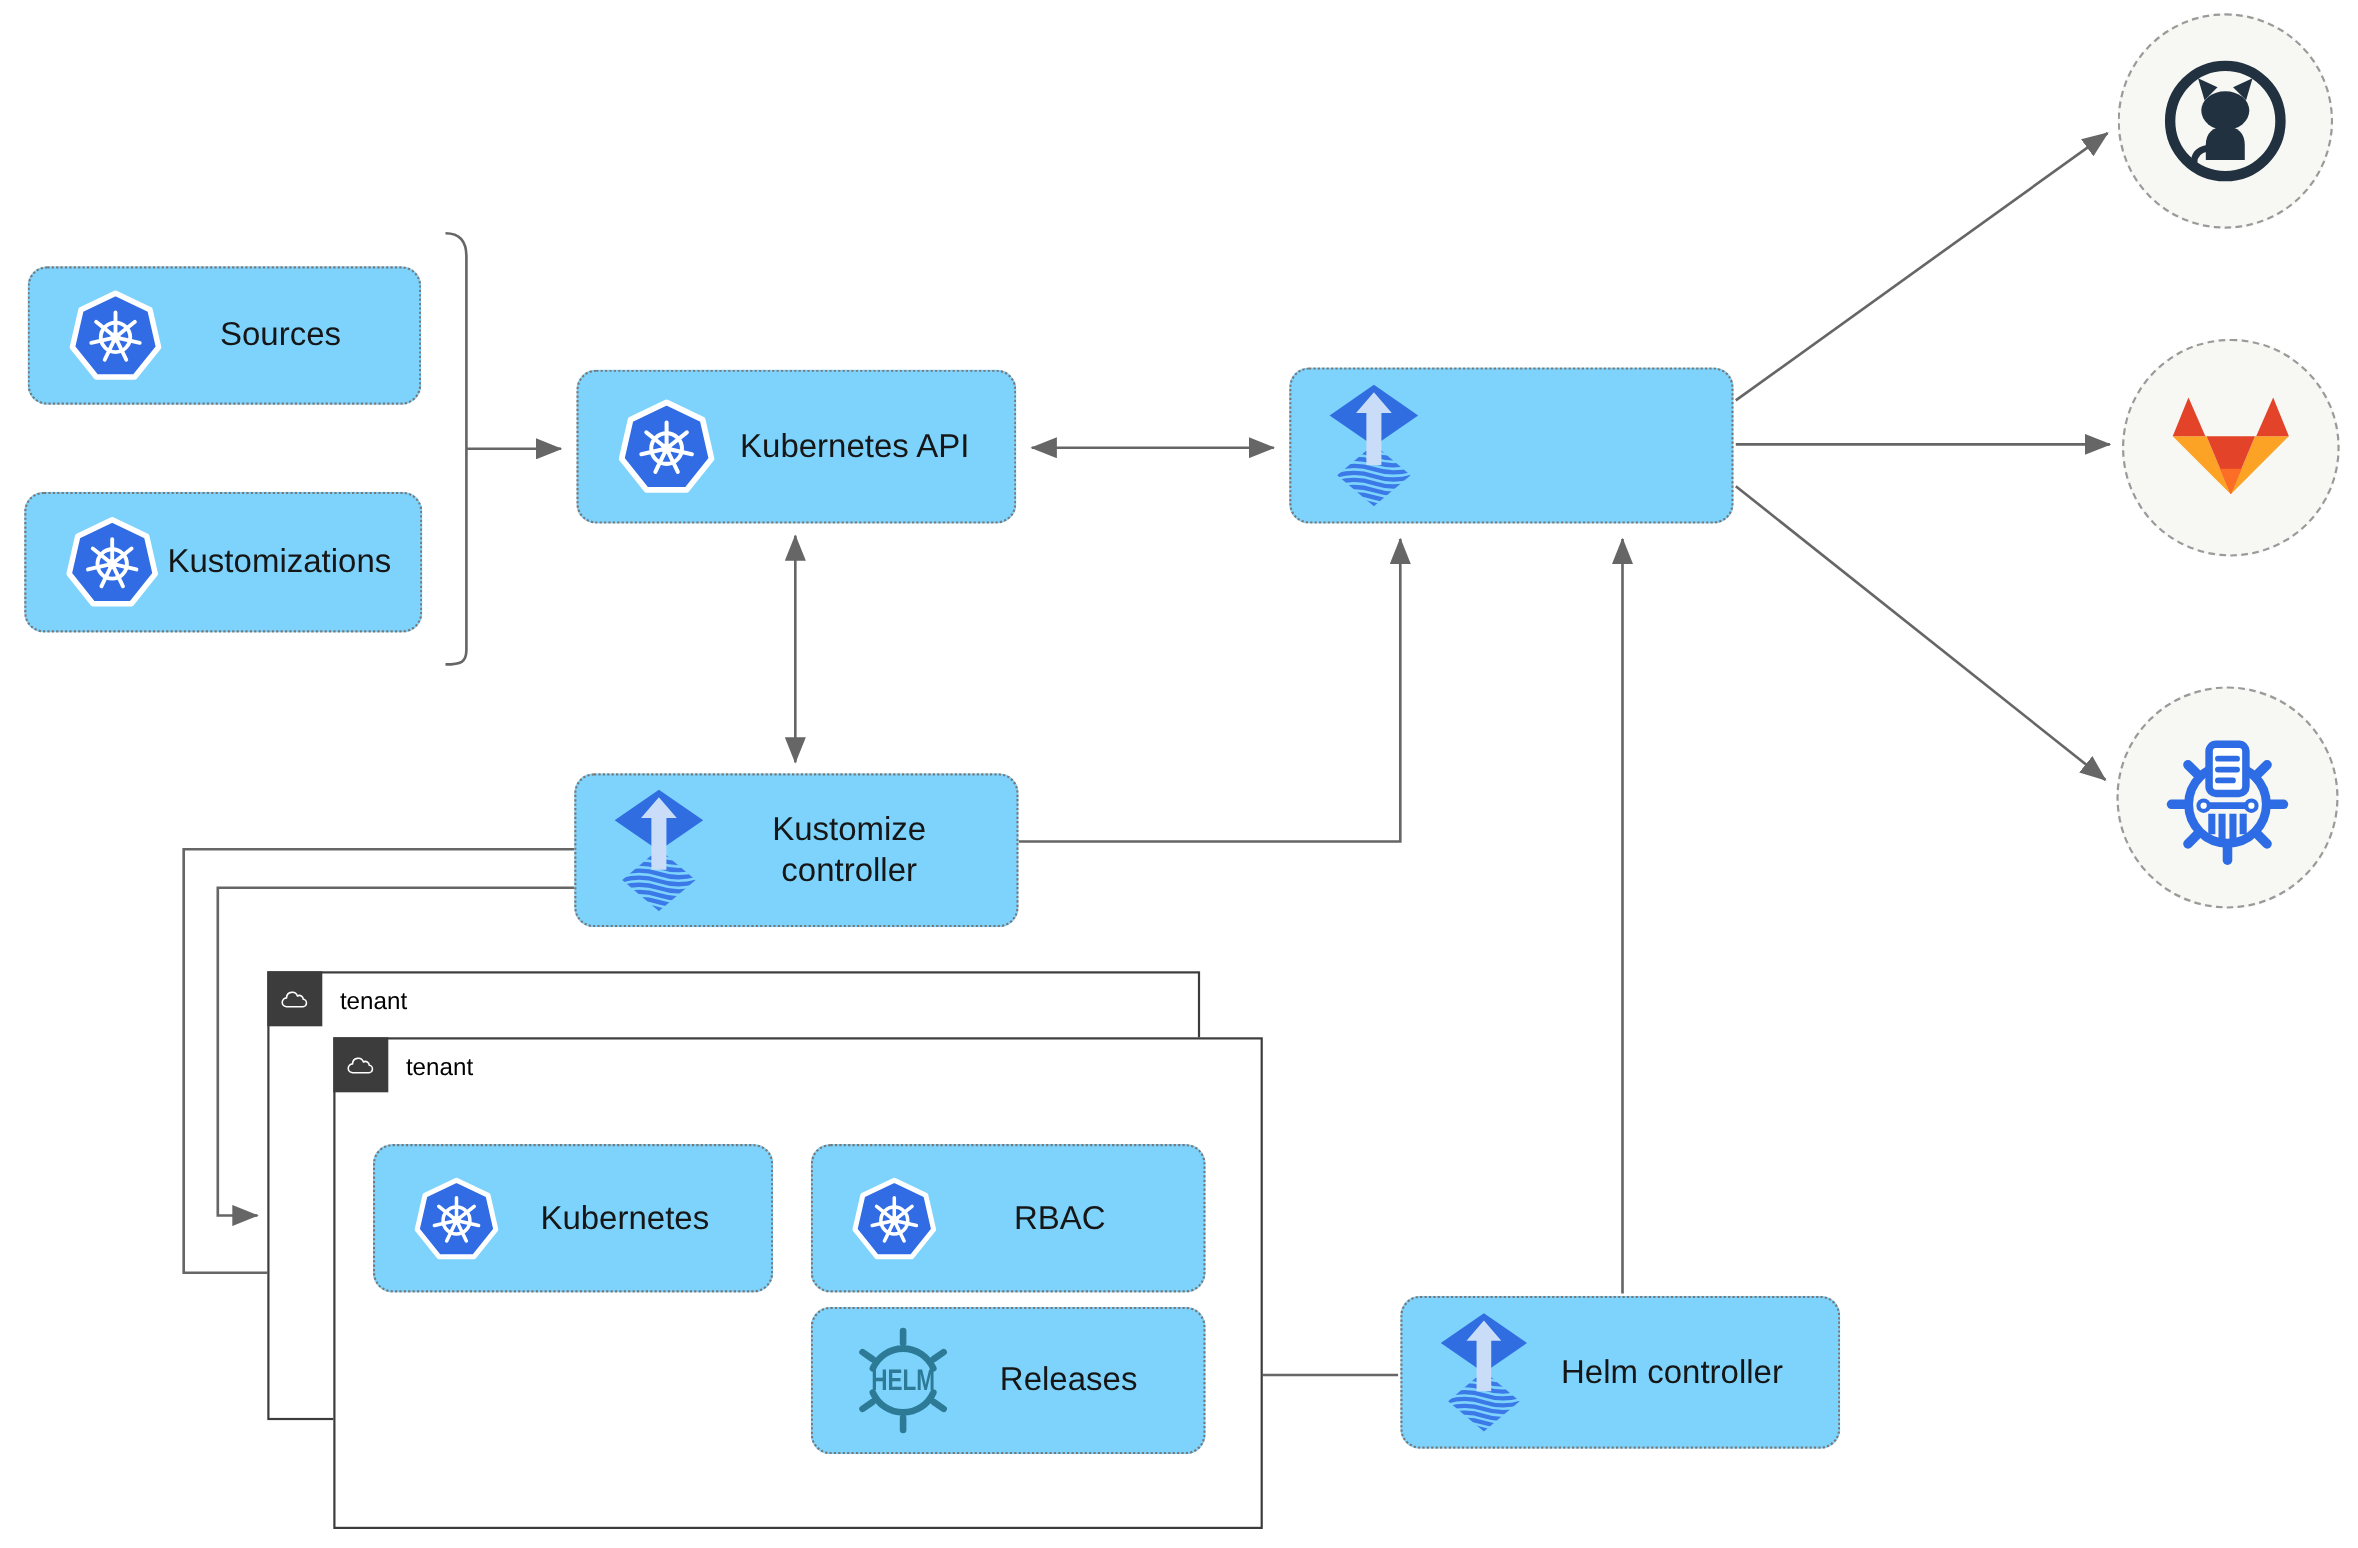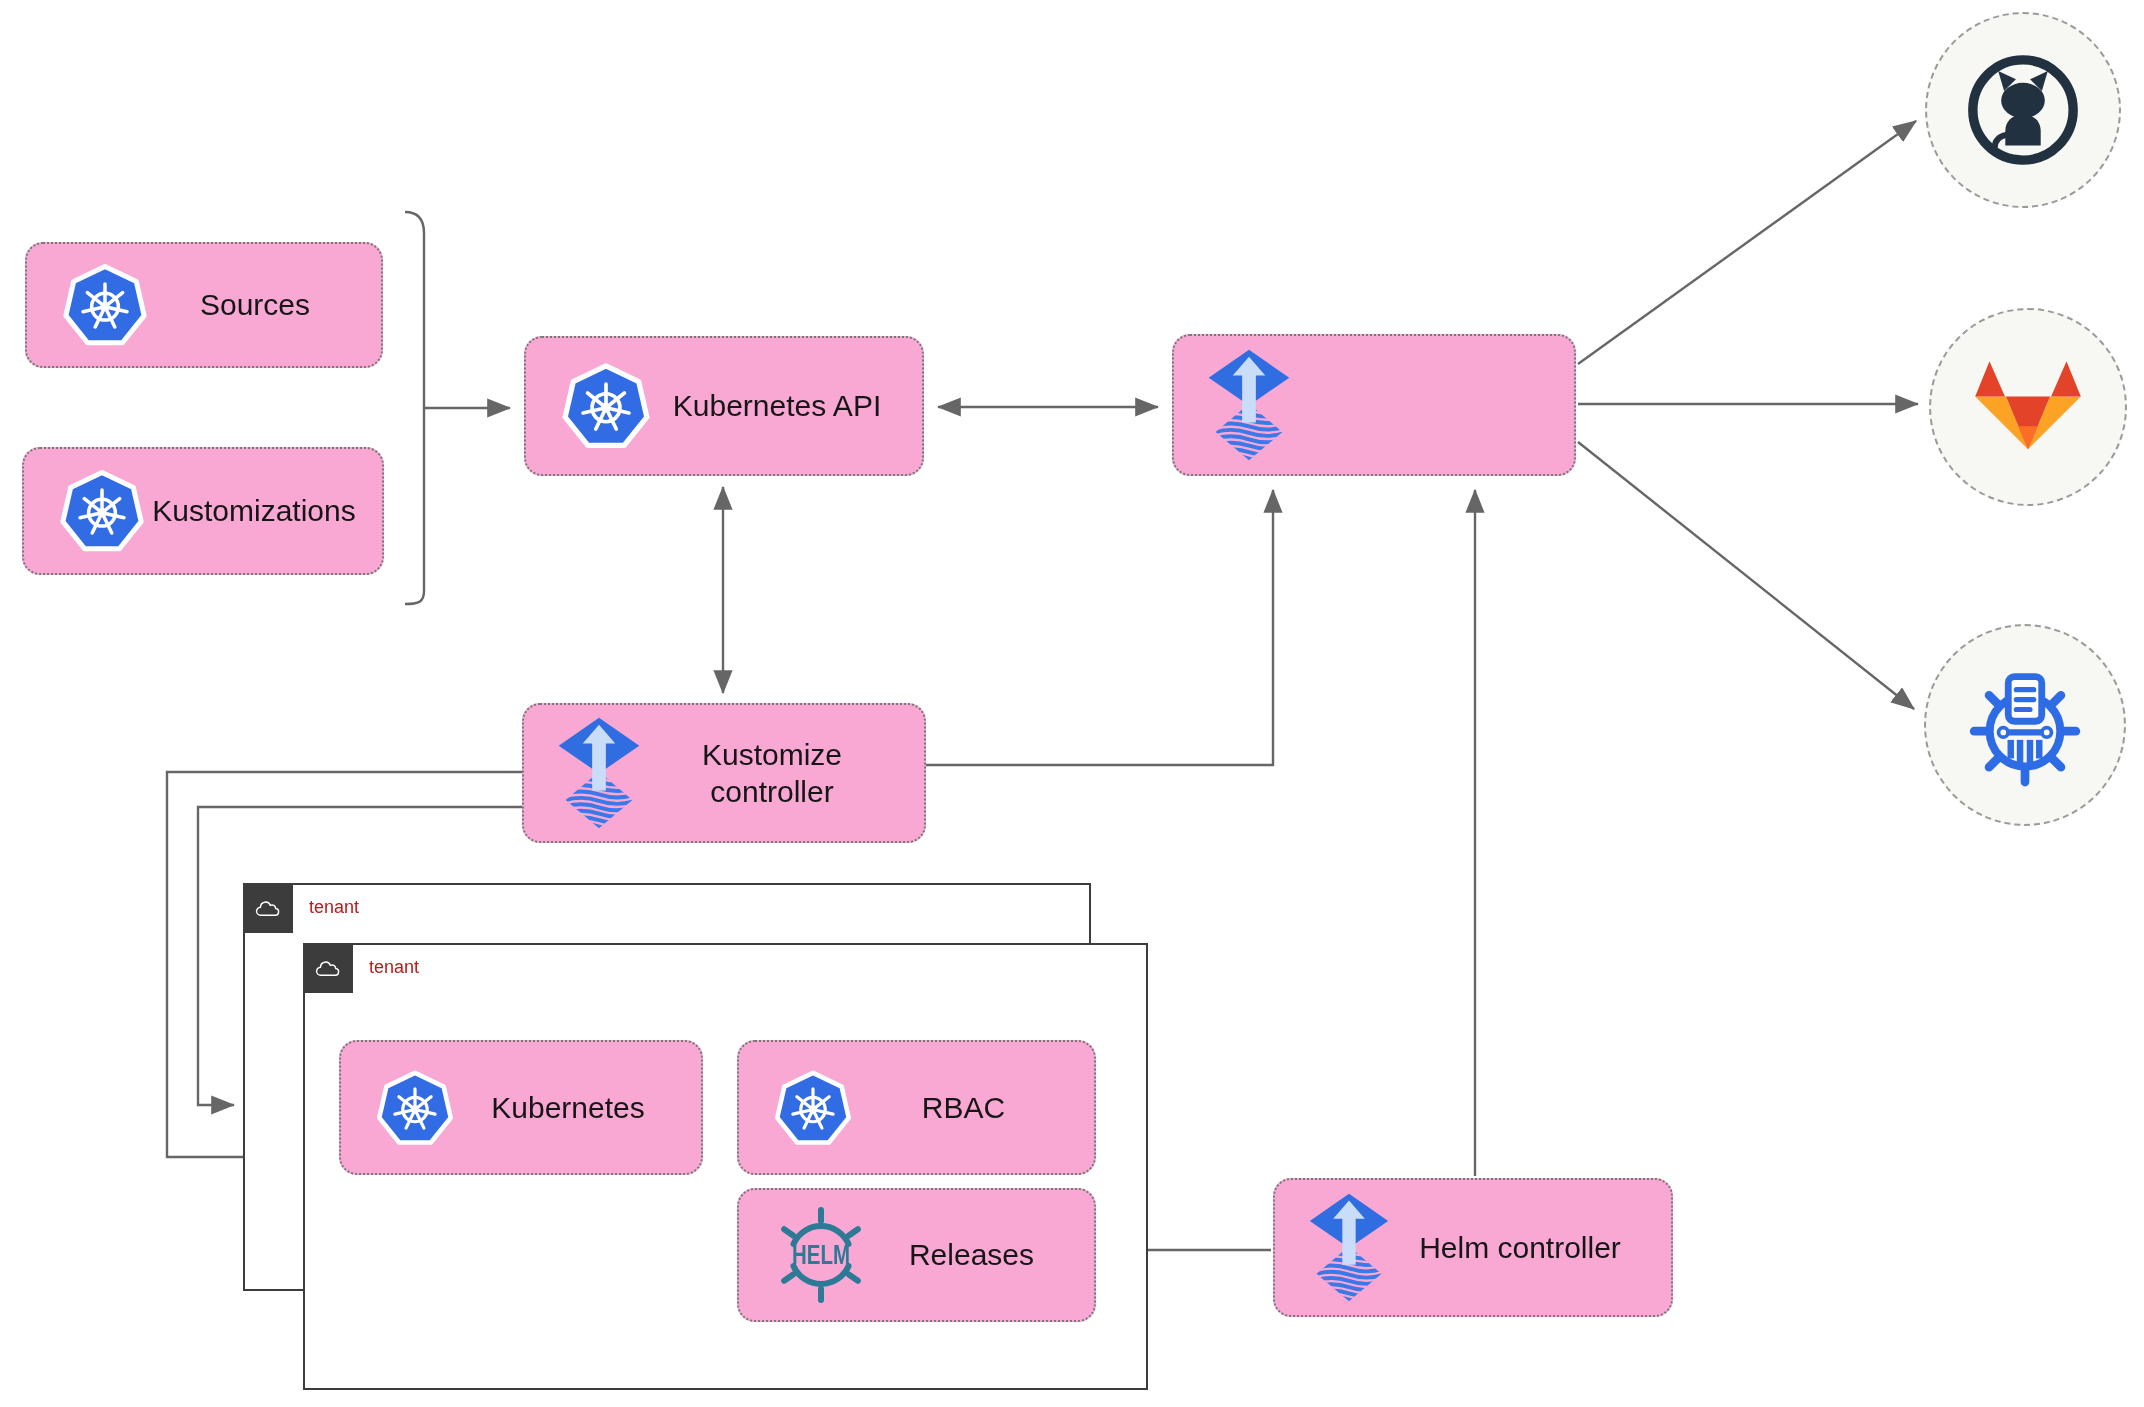--- a/index.html
+++ b/index.html
@@ -1,31 +1,31 @@
 <!DOCTYPE html>
 <html><head>
 <meta charset="utf-8">
 <style>
   html,body{margin:0;padding:0;background:#ffffff;}
   body{width:2144px;height:1407px;font-family:"Liberation Sans","DejaVu Sans",sans-serif;}
   .canvas{position:relative;width:2144px;height:1407px;background:#ffffff;overflow:hidden;}
   .wires{position:absolute;left:0;top:0;width:2144px;height:1407px;z-index:1;pointer-events:none;}
 
-  .node{position:absolute;background:#f9a8d4;border:2px dotted #777;border-radius:18px;
+  .node{position:absolute;background:#7dd3fc;border:2px dotted #777;border-radius:18px;
         display:flex;align-items:center;box-sizing:border-box;padding:0 22px 0 32px;z-index:4;}
   .node .lbl{flex:1;text-align:center;font-size:30px;color:#161616;line-height:1.25;}
   .ic{flex:0 0 auto;display:flex;align-items:flex-end;justify-content:center;}
 
   .circle{position:absolute;border-radius:50%;background:#f7f7f3;border:2.5px dashed #9a9a9a;
           display:flex;align-items:center;justify-content:center;box-sizing:border-box;z-index:4;}
 
   .tenant{position:absolute;background:#ffffff;border:2.5px solid #3c3c3c;box-sizing:border-box;}
   .tenant-head{position:absolute;left:-2.5px;top:-2.5px;width:50px;height:50px;background:#3c3c3c;
                display:flex;align-items:center;justify-content:center;}
-  .tenant-label{position:absolute;left:64px;top:12px;font-size:18px;color:#b91c1c;}
+  .tenant-label{position:absolute;left:64px;top:12px;font-size:22px;color:#000000;}
   #tenant-back{z-index:2;}
   #tenant-front{z-index:3;}
   .tenant .node{z-index:5;}
 </style>
 </head>
 <body>
 
 <div class="canvas">
 
   <svg width="0" height="0" style="position:absolute" aria-hidden="true">

